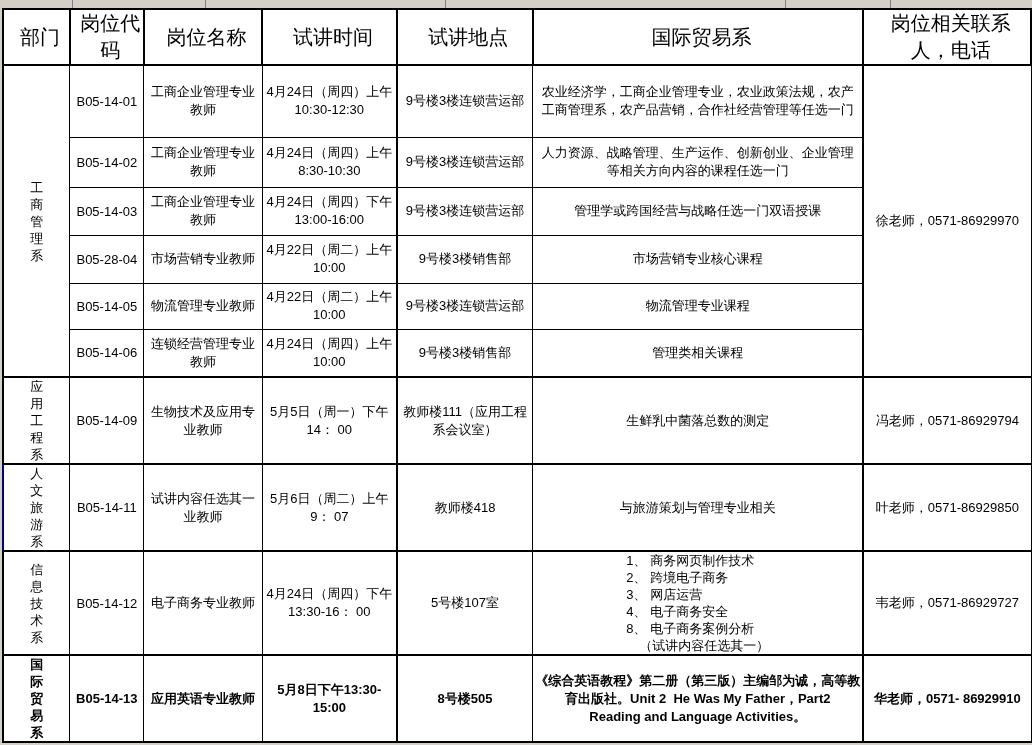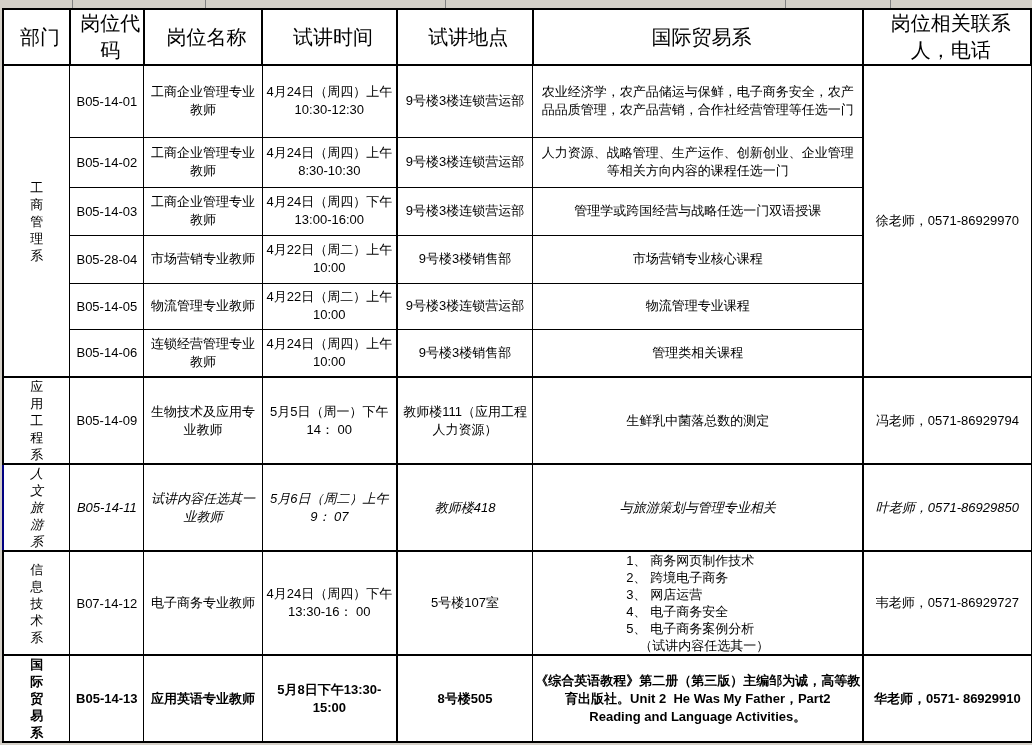--- a/index.html
+++ b/index.html
@@ -45,21 +45,21 @@
     word-break: break-all;
     line-height: 17px;
   }
   .cell-lines div { line-height: 18px; white-space: pre; }
   .contact-cell { text-align: left; white-space: pre; padding-left: 2px; }
   .list-block { display: inline-block; text-align: left; }
   .list-block div { line-height: 17px; white-space: pre; }
 
   
   .h74 { height: 72px; } .h52 { height: 50px; } .h50 { height: 48px; }
-  .h48 { height: 46px; } .h85 { height: 83px; border-radius: 8px; } .h96 { height: 84px; font-style: italic; }
+  .h48 { height: 46px; } .h85 { height: 83px; border-radius: 8px; } .h96 { height: 84px; }
   .h104 { height: 102px; margin-left: 32px; } .h86 { height: 84px; font-weight: bold; }
 </style>
 </head>
 <body>
 
 <div class="top-strip">
   <span class="tick" style="left:72px"></span>
   <span class="tick" style="left:205px"></span>
   <span class="tick" style="left:445px"></span>
   <span class="tick" style="left:785px"></span>
@@ -99,22 +99,22 @@
         <div>教师</div>
       </td>
       <td class="cell-lines">
         <div>4月24日（周四）上午</div>
         <div>10:30-12:30</div>
       </td>
       <td class="cell-lines bl2">
         <div>9号楼3楼连锁营运部</div>
       </td>
       <td class="cell-lines">
-        <div>农业经济学，农产品储运与保鲜，电子商务安全，农产</div>
-        <div>品品质管理，农产品营销，合作社经营管理等任选一门</div>
+        <div>农业经济学，工商企业管理专业，农业政策法规，农产</div>
+        <div>工商管理系，农产品营销，合作社经营管理等任选一门</div>
       </td>
       <td rowspan="6" class="bl2 bb2 contact-cell">徐老师，0571-86929970</td>
     </tr>
     <tr class="h52">
       <td>B05-14-02</td>
       <td class="cell-lines">
         <div>工商企业管理专业</div>
         <div>教师</div>
       </td>
       <td class="cell-lines">
@@ -204,21 +204,21 @@
       <td class="cell-lines bb2">
         <div>生物技术及应用专</div>
         <div>业教师</div>
       </td>
       <td class="cell-lines bb2">
         <div>5月5日（周一）下午</div>
         <div>14： 00</div>
       </td>
       <td class="cell-lines bl2 bb2">
         <div>教师楼111（应用工程</div>
-        <div>人力资源）</div>
+        <div>系会议室）</div>
       </td>
       <td class="cell-lines bb2">
         <div>生鲜乳中菌落总数的测定</div>
       </td>
       <td class="bl2 bb2 contact-cell">冯老师，0571-86929794</td>
     </tr>
 
     <tr class="h96">
       <td class="blueL bb2">
         <div class="dept-text">人文旅游系</div>
@@ -238,38 +238,38 @@
       <td class="cell-lines bb2">
         <div>与旅游策划与管理专业相关</div>
       </td>
       <td class="bl2 bb2 contact-cell">叶老师，0571-86929850</td>
     </tr>
 
     <tr class="h104">
       <td class="bl2 bb2">
         <div class="dept-text">信息技术系</div>
       </td>
-      <td class="bb2">B07-14-12</td>
+      <td class="bb2">B05-14-12</td>
       <td class="cell-lines bb2">
         <div>电子商务专业教师</div>
       </td>
       <td class="cell-lines bb2">
         <div>4月24日（周四）下午</div>
         <div>13:30-16： 00</div>
       </td>
       <td class="cell-lines bl2 bb2">
         <div>5号楼107室</div>
       </td>
       <td class="bb2">
         <div class="list-block">
           <div>1、 商务网页制作技术</div>
           <div>2、 跨境电子商务</div>
           <div>3、 网店运营</div>
           <div>4、 电子商务安全</div>
-          <div>5、 电子商务案例分析</div>
+          <div>8、 电子商务案例分析</div>
           <div>　（试讲内容任选其一）</div>
         </div>
       </td>
       <td class="bl2 bb2 contact-cell">韦老师，0571-86929727</td>
     </tr>
 
     <tr class="h86">
       <td class="bl2 bb2">
         <div class="dept-text">国际贸易系</div>
       </td>

